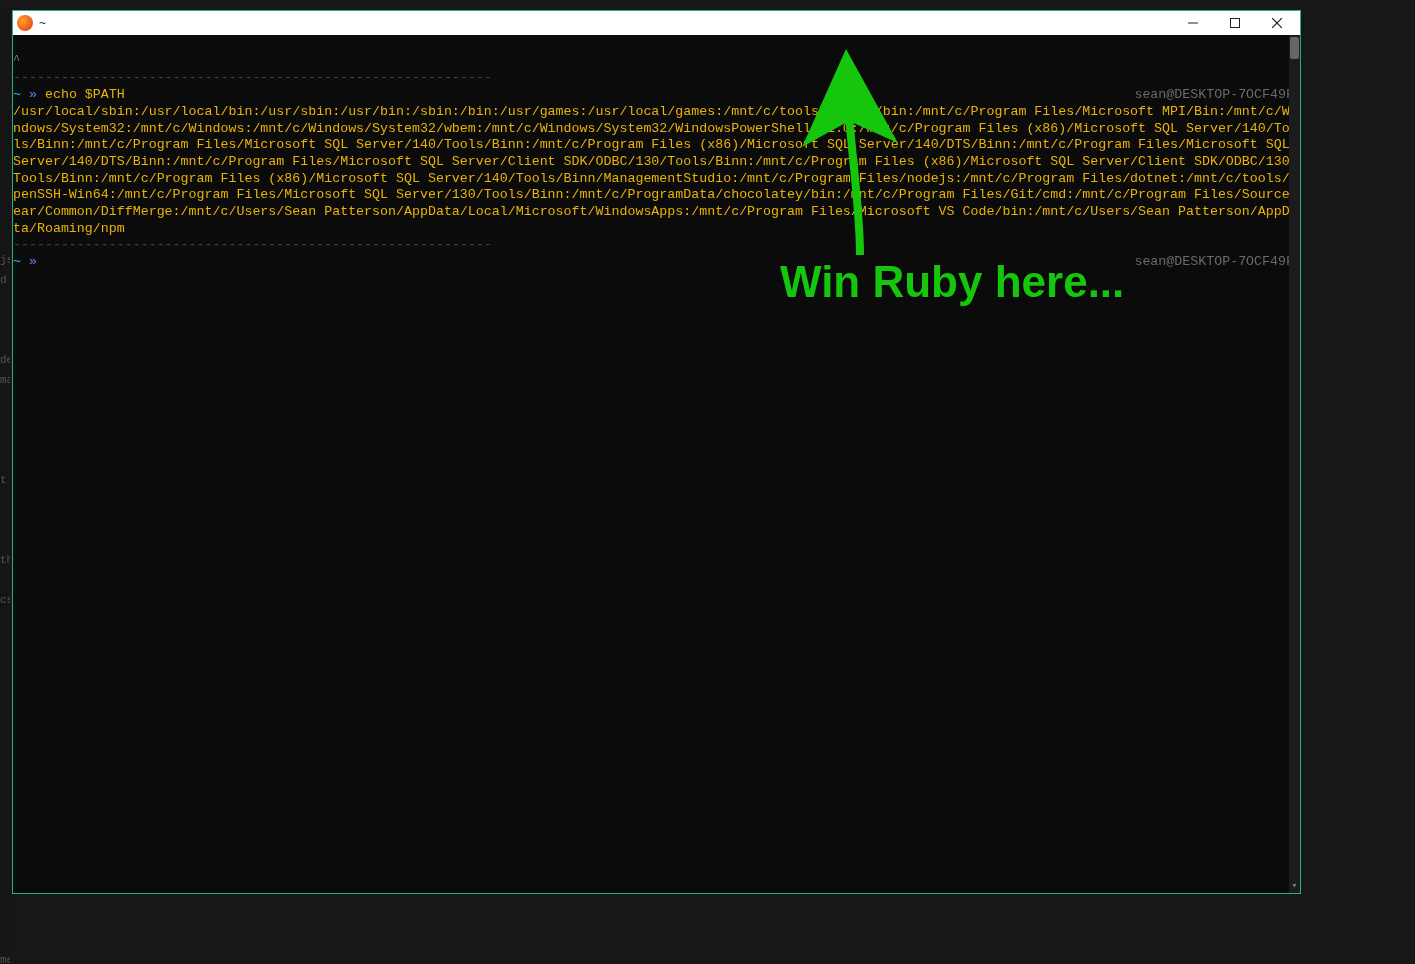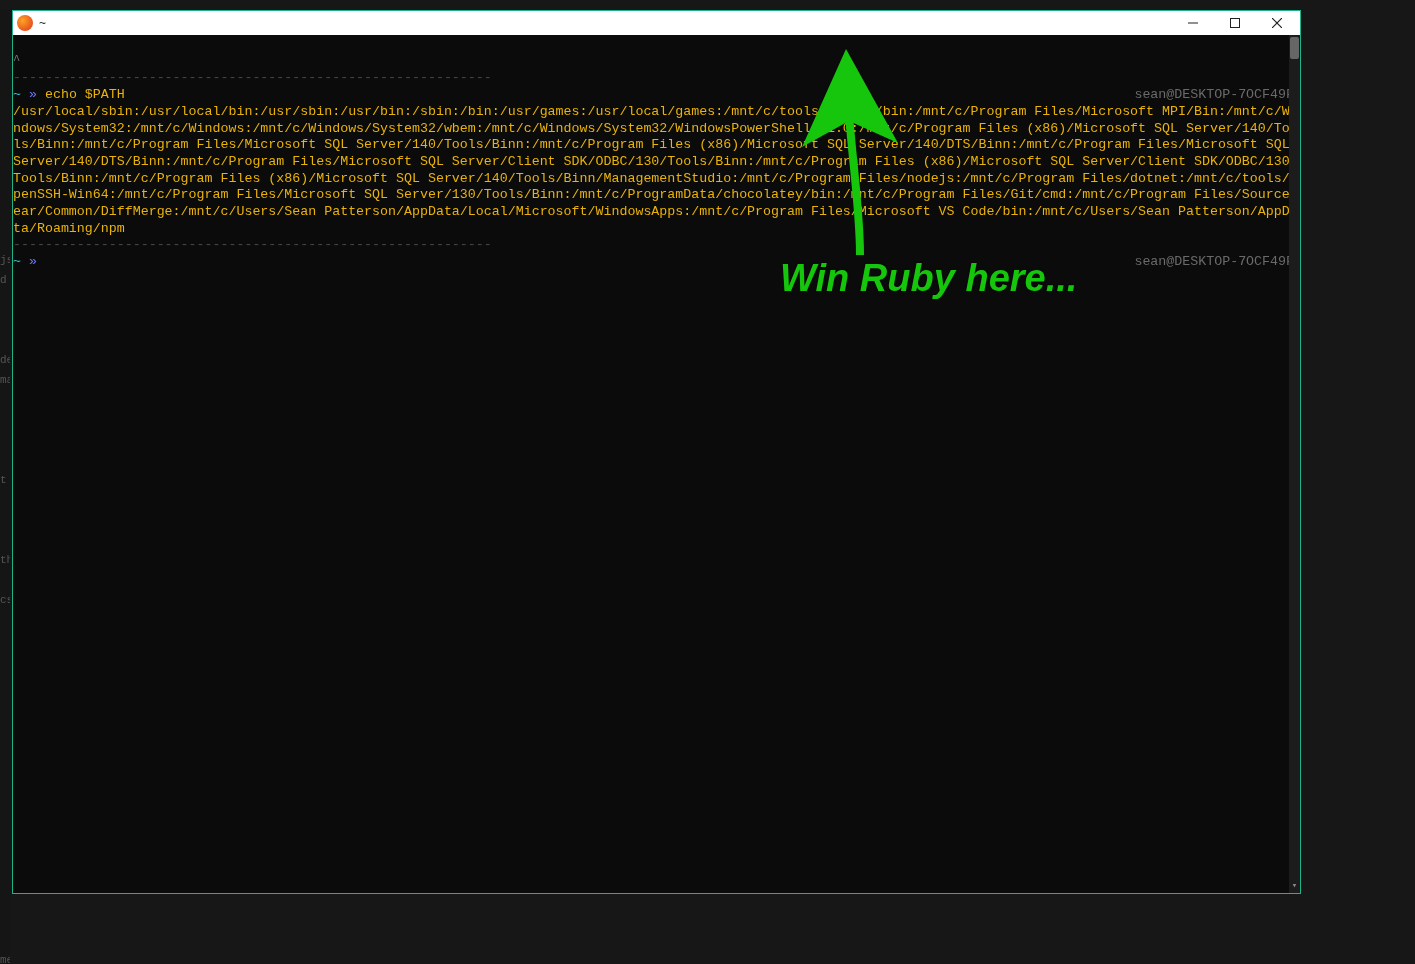--- a/index.html
+++ b/index.html
@@ -142,23 +142,22 @@
     z-index: 5;
     pointer-events: none;
   }
   .annotation svg { overflow: visible; }
   .annotation .label {
     position: absolute;
     left: -10px;
     top: 172px;
     color: #16c60c;
     font-family: Arial, Helvetica, sans-serif;
-    font-size: 38px;
+    font-size: 44px;
     font-weight: 700;
-    font-style: italic;
     white-space: nowrap;
     text-shadow: 0 0 2px rgba(0,0,0,0.6);
   }
 </style>
 </head>
 <body>
 
 <div class="left-ghost"><span>
 
 

